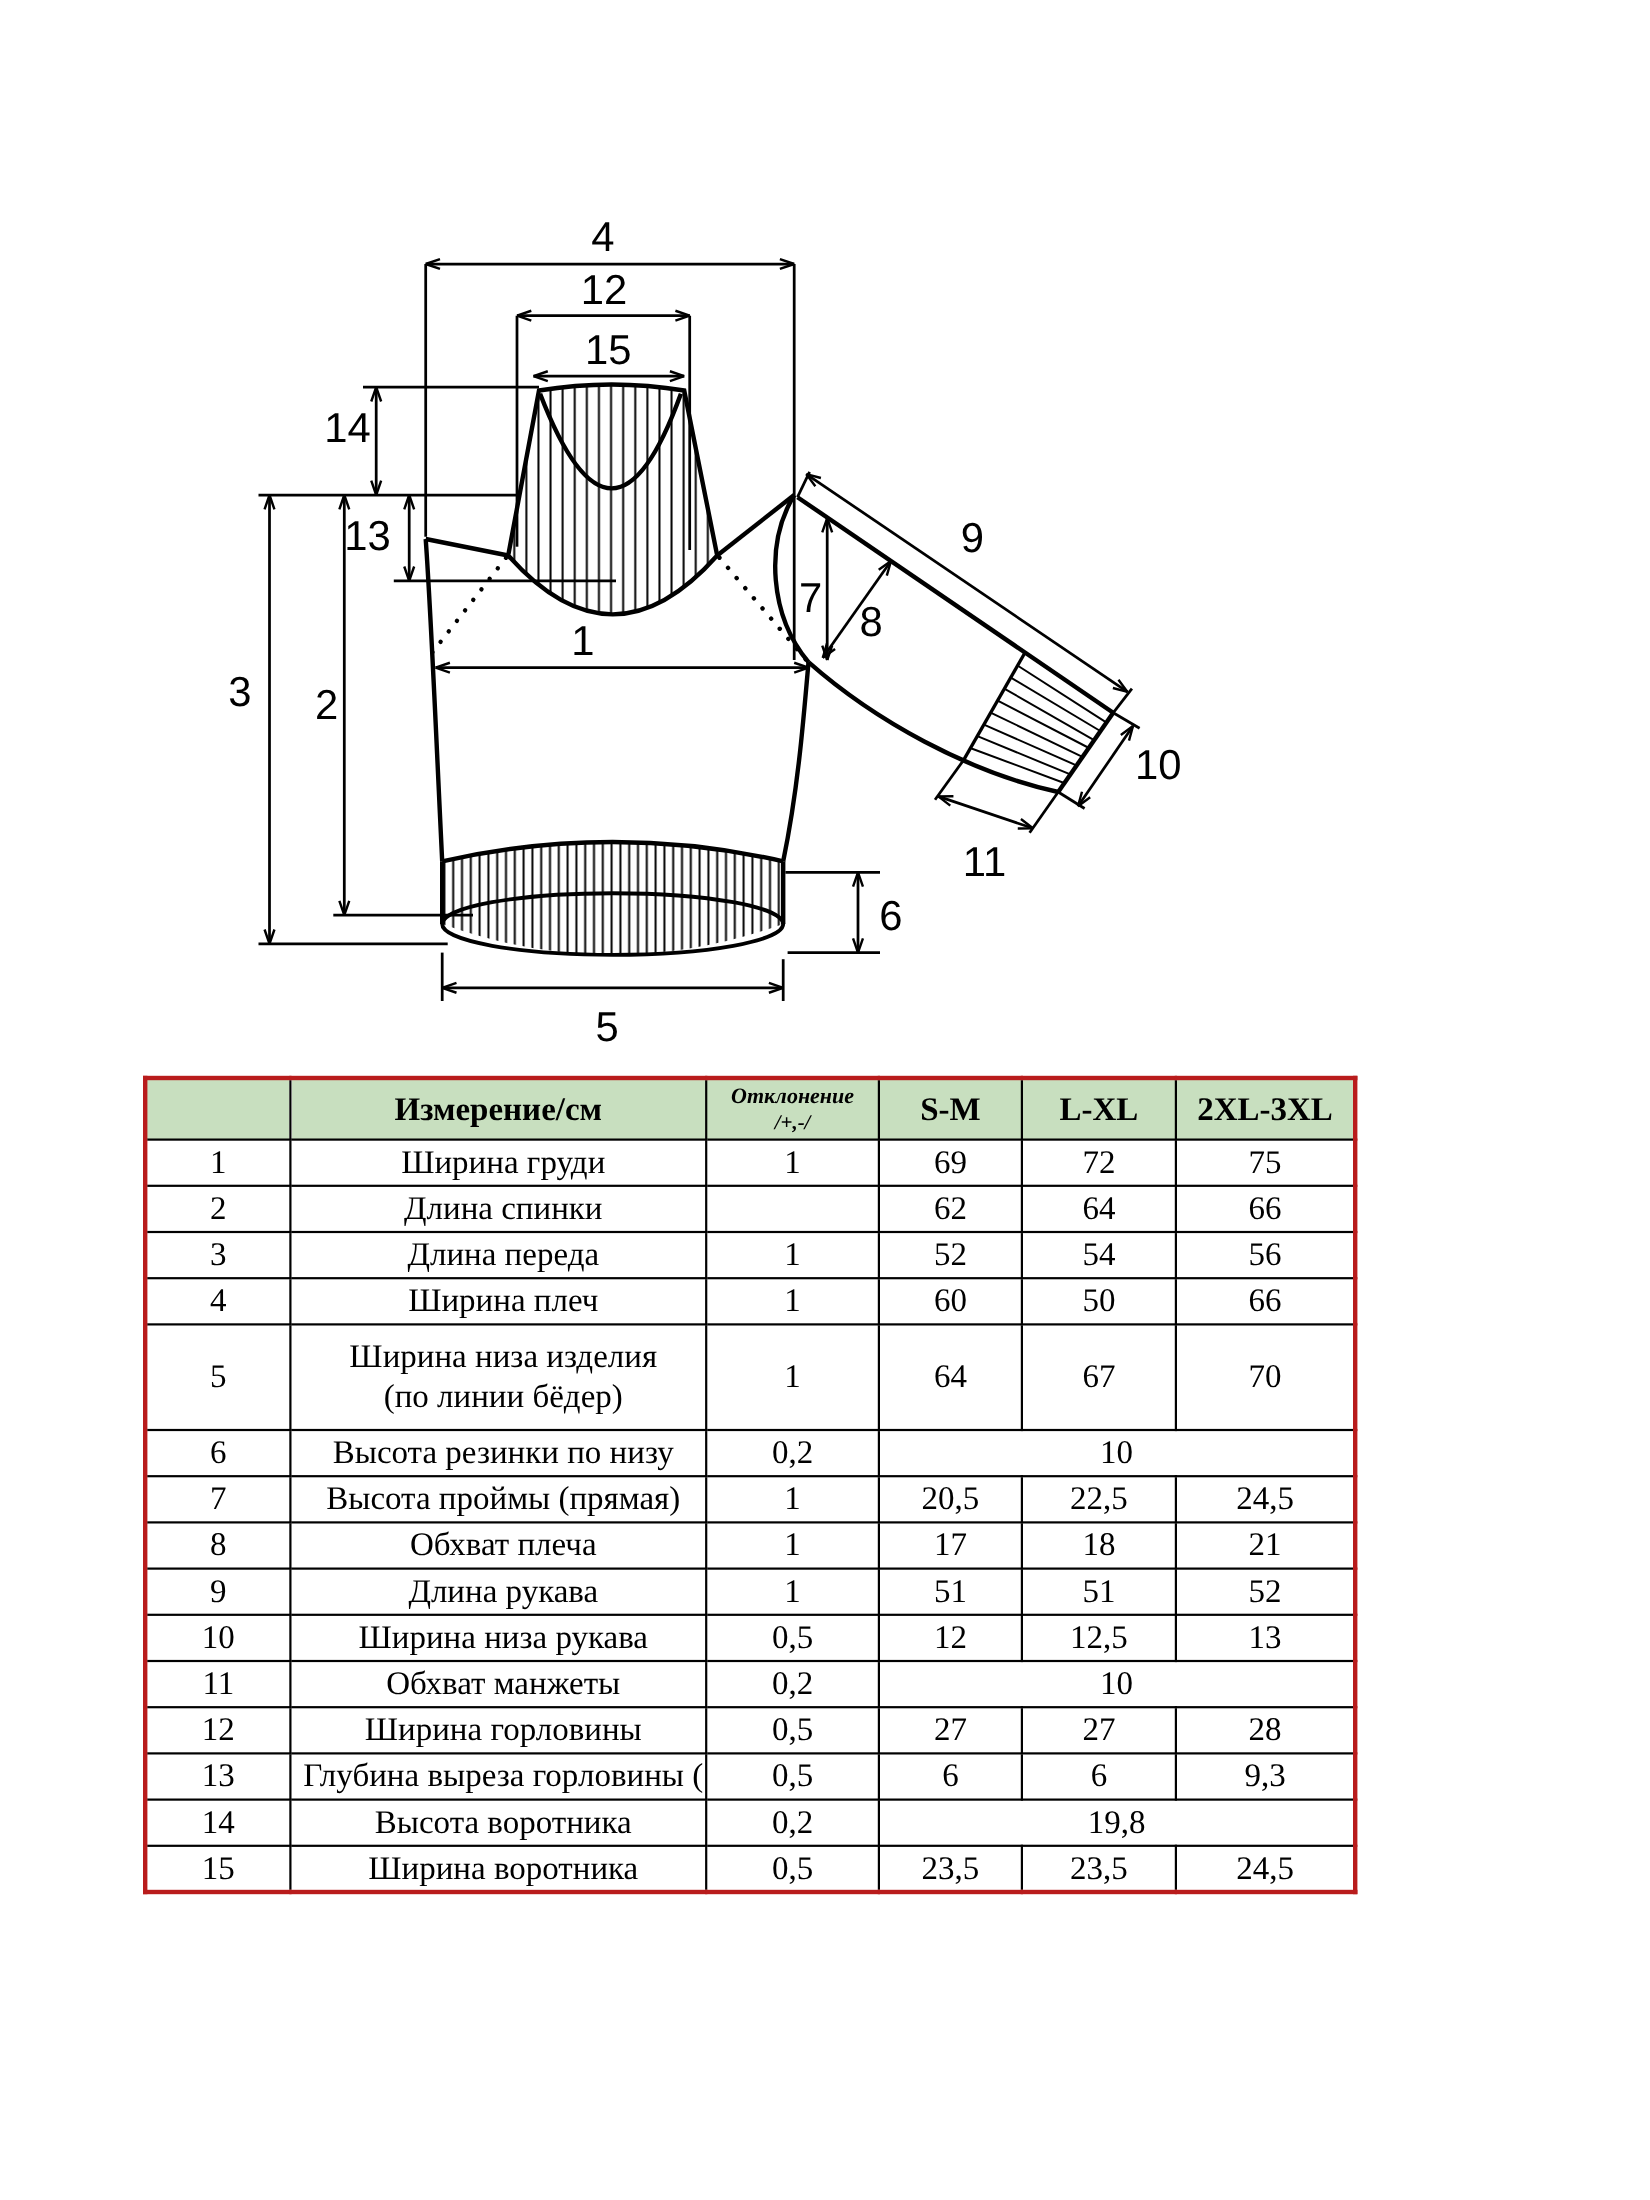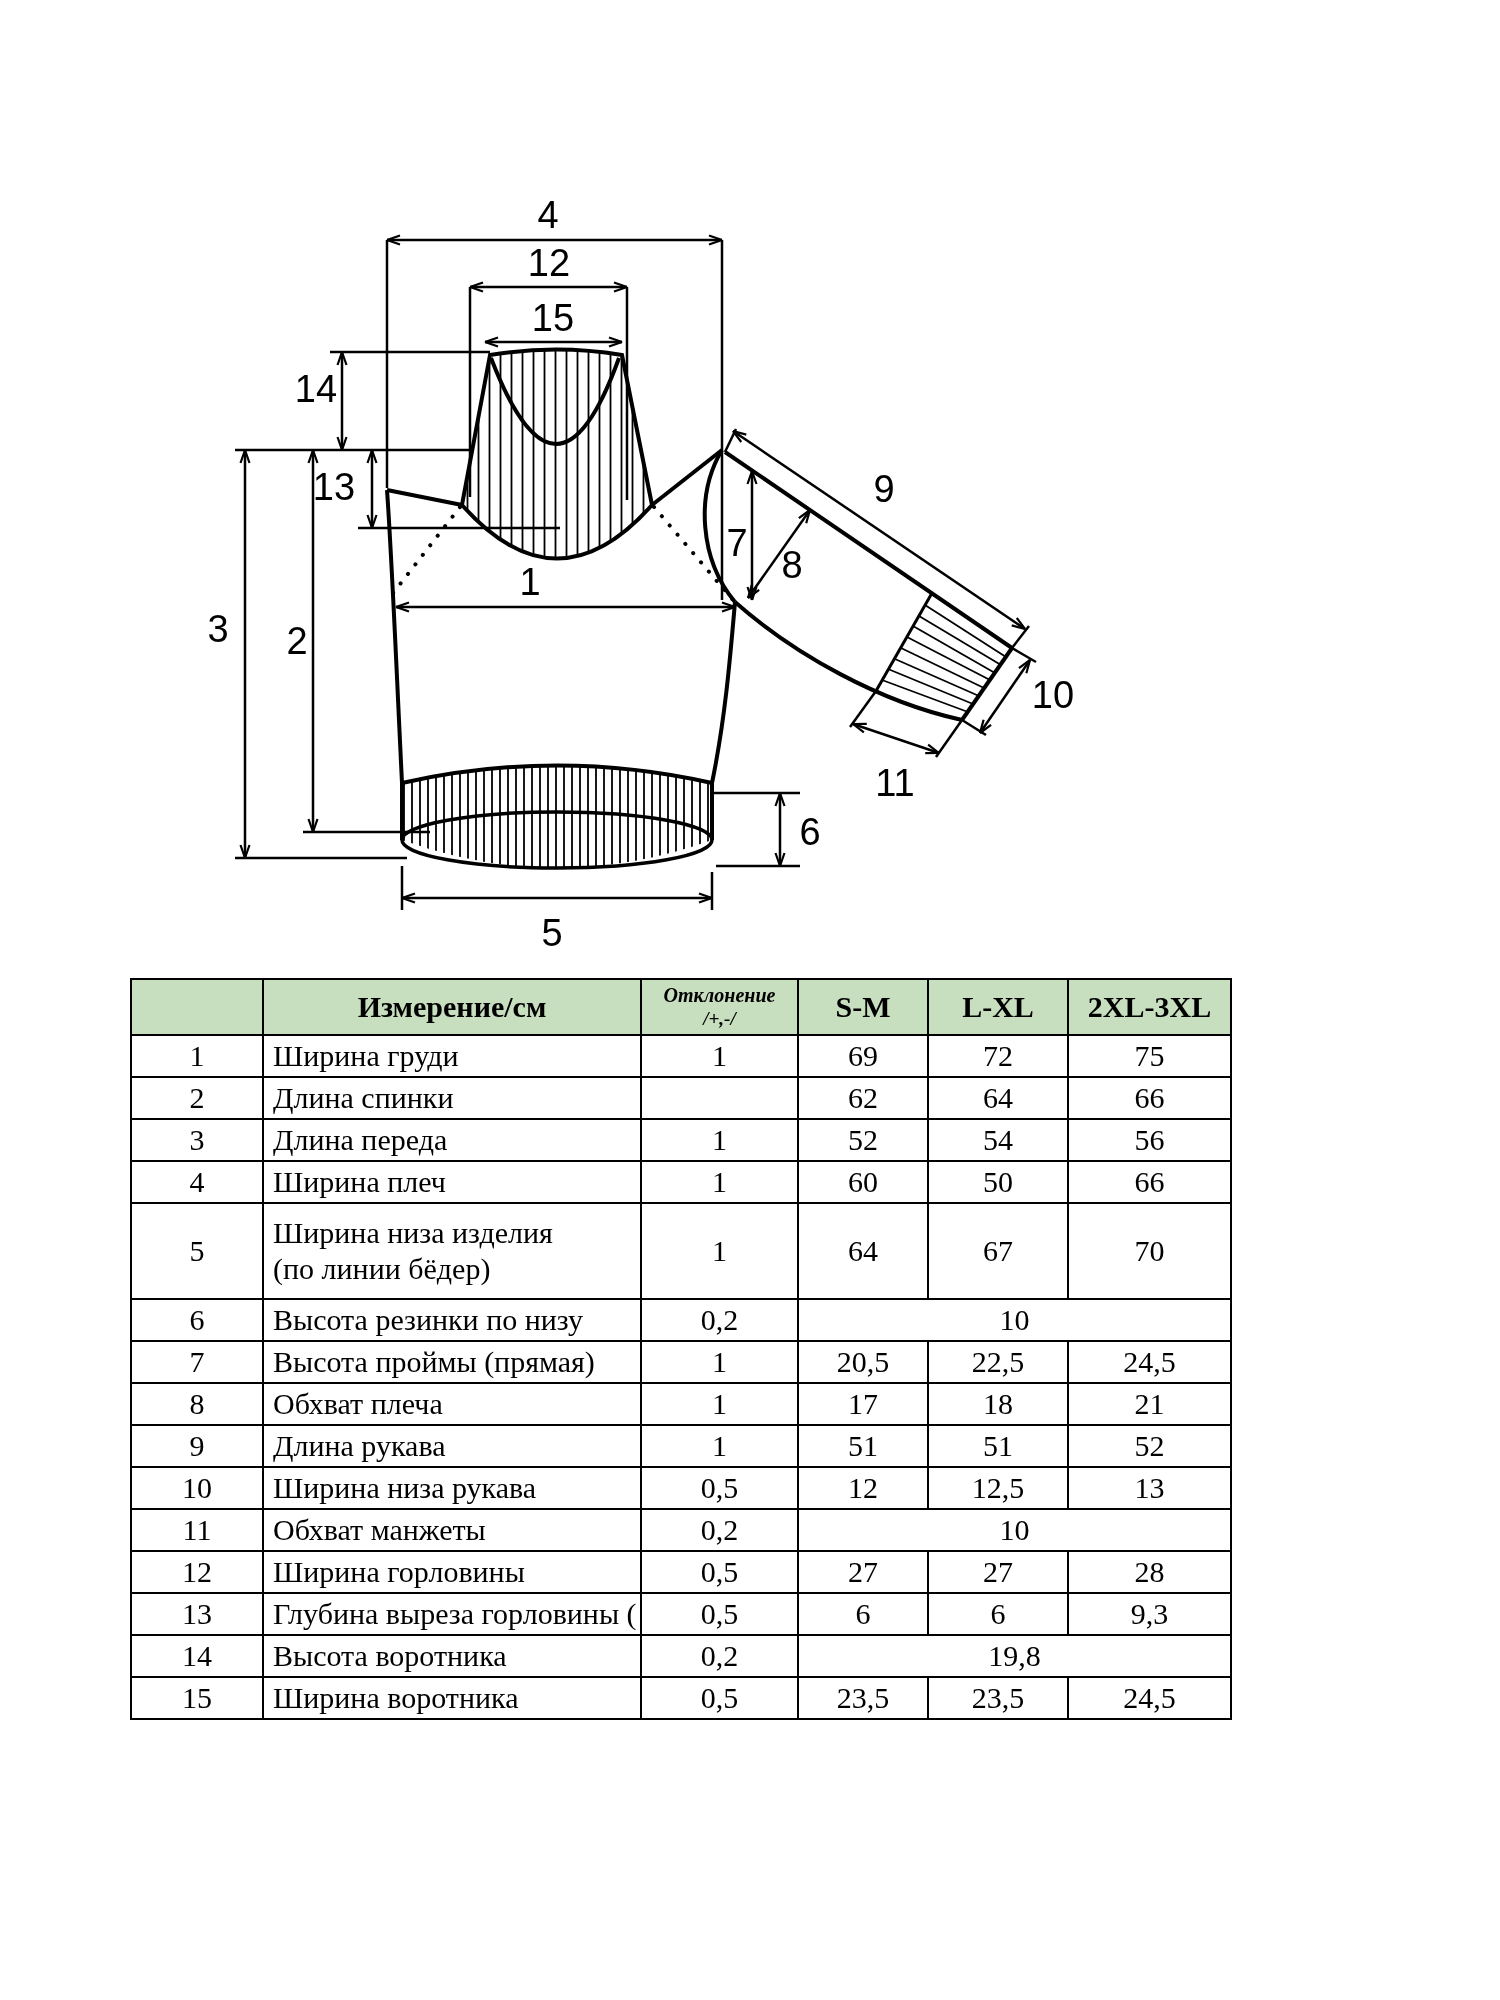--- a/index.html
+++ b/index.html
@@ -3,22 +3,22 @@
 <meta charset="utf-8">
 <style>
   html,body { margin:0; padding:0; background:#ffffff; }
   .page { position:relative; width:1500px; height:2000px; background:#fff; overflow:hidden; }
   svg text { font-family:"Liberation Sans","DejaVu Sans",sans-serif; font-size:38px; fill:#000; }
   .spec-table { position:absolute; left:130px; top:978px; width:1100px;
                 border-collapse:collapse; table-layout:fixed;
                 font-family:"Liberation Serif","DejaVu Serif",serif; font-size:30px; color:#000; }
   .spec-table td { border:2px solid #000; text-align:center; vertical-align:middle;
                    padding:0; overflow:hidden; white-space:nowrap; }
-  .spec-table { border:2px solid #b91c1c;padding-left:44px; }
-  .spec-table td.name { text-align:left; padding-left:9px; }
+  .spec-table { border:4px solid #b91c1c;padding-left:44px; }
+  .spec-table td.name { text-align:center; padding-left:9px; }
   tr.hdr td { background:#c8dfbf; font-weight:bold; }
   tr.hdr { height:56px; }
   tr.r { height:42px; }
   tr.r2 { height:96px; }
   .tol-hdr { font-size:20px; line-height:24px;font-style:italic; }
   .tol-hdr .l2 { font-size:19px; }
   .two-line { line-height:36px; }
 </style>
 </head>
 <body>

